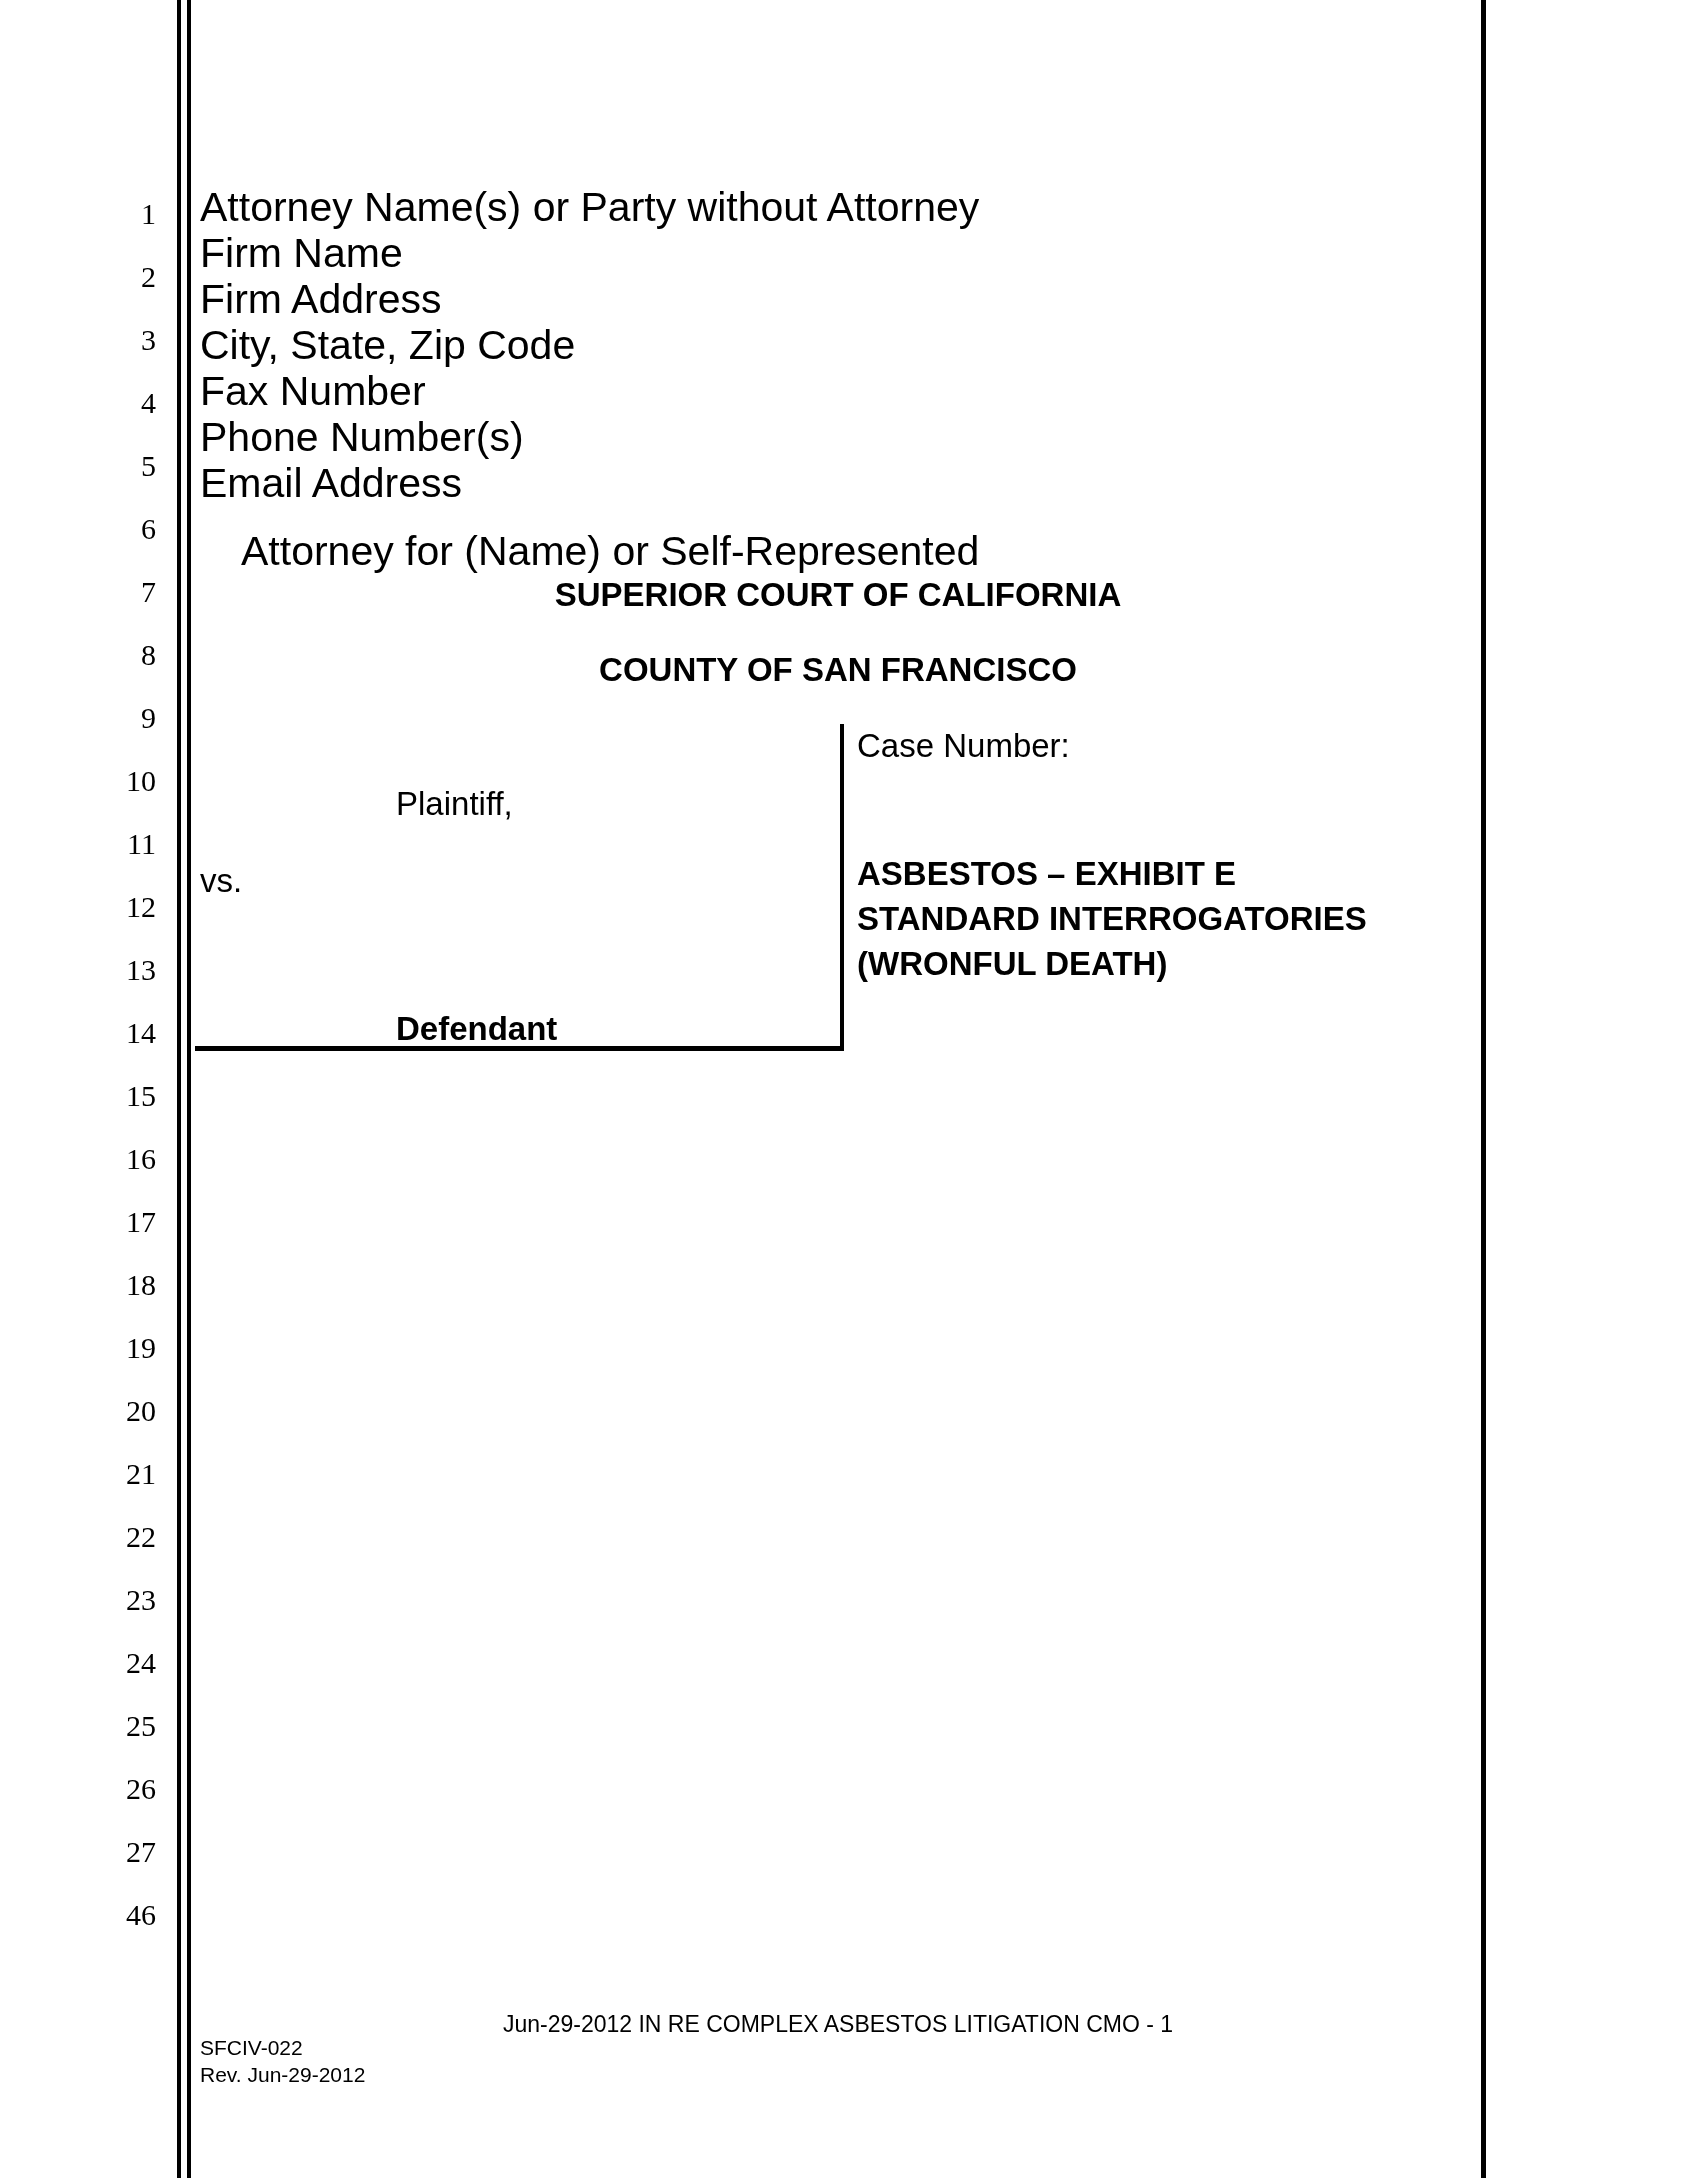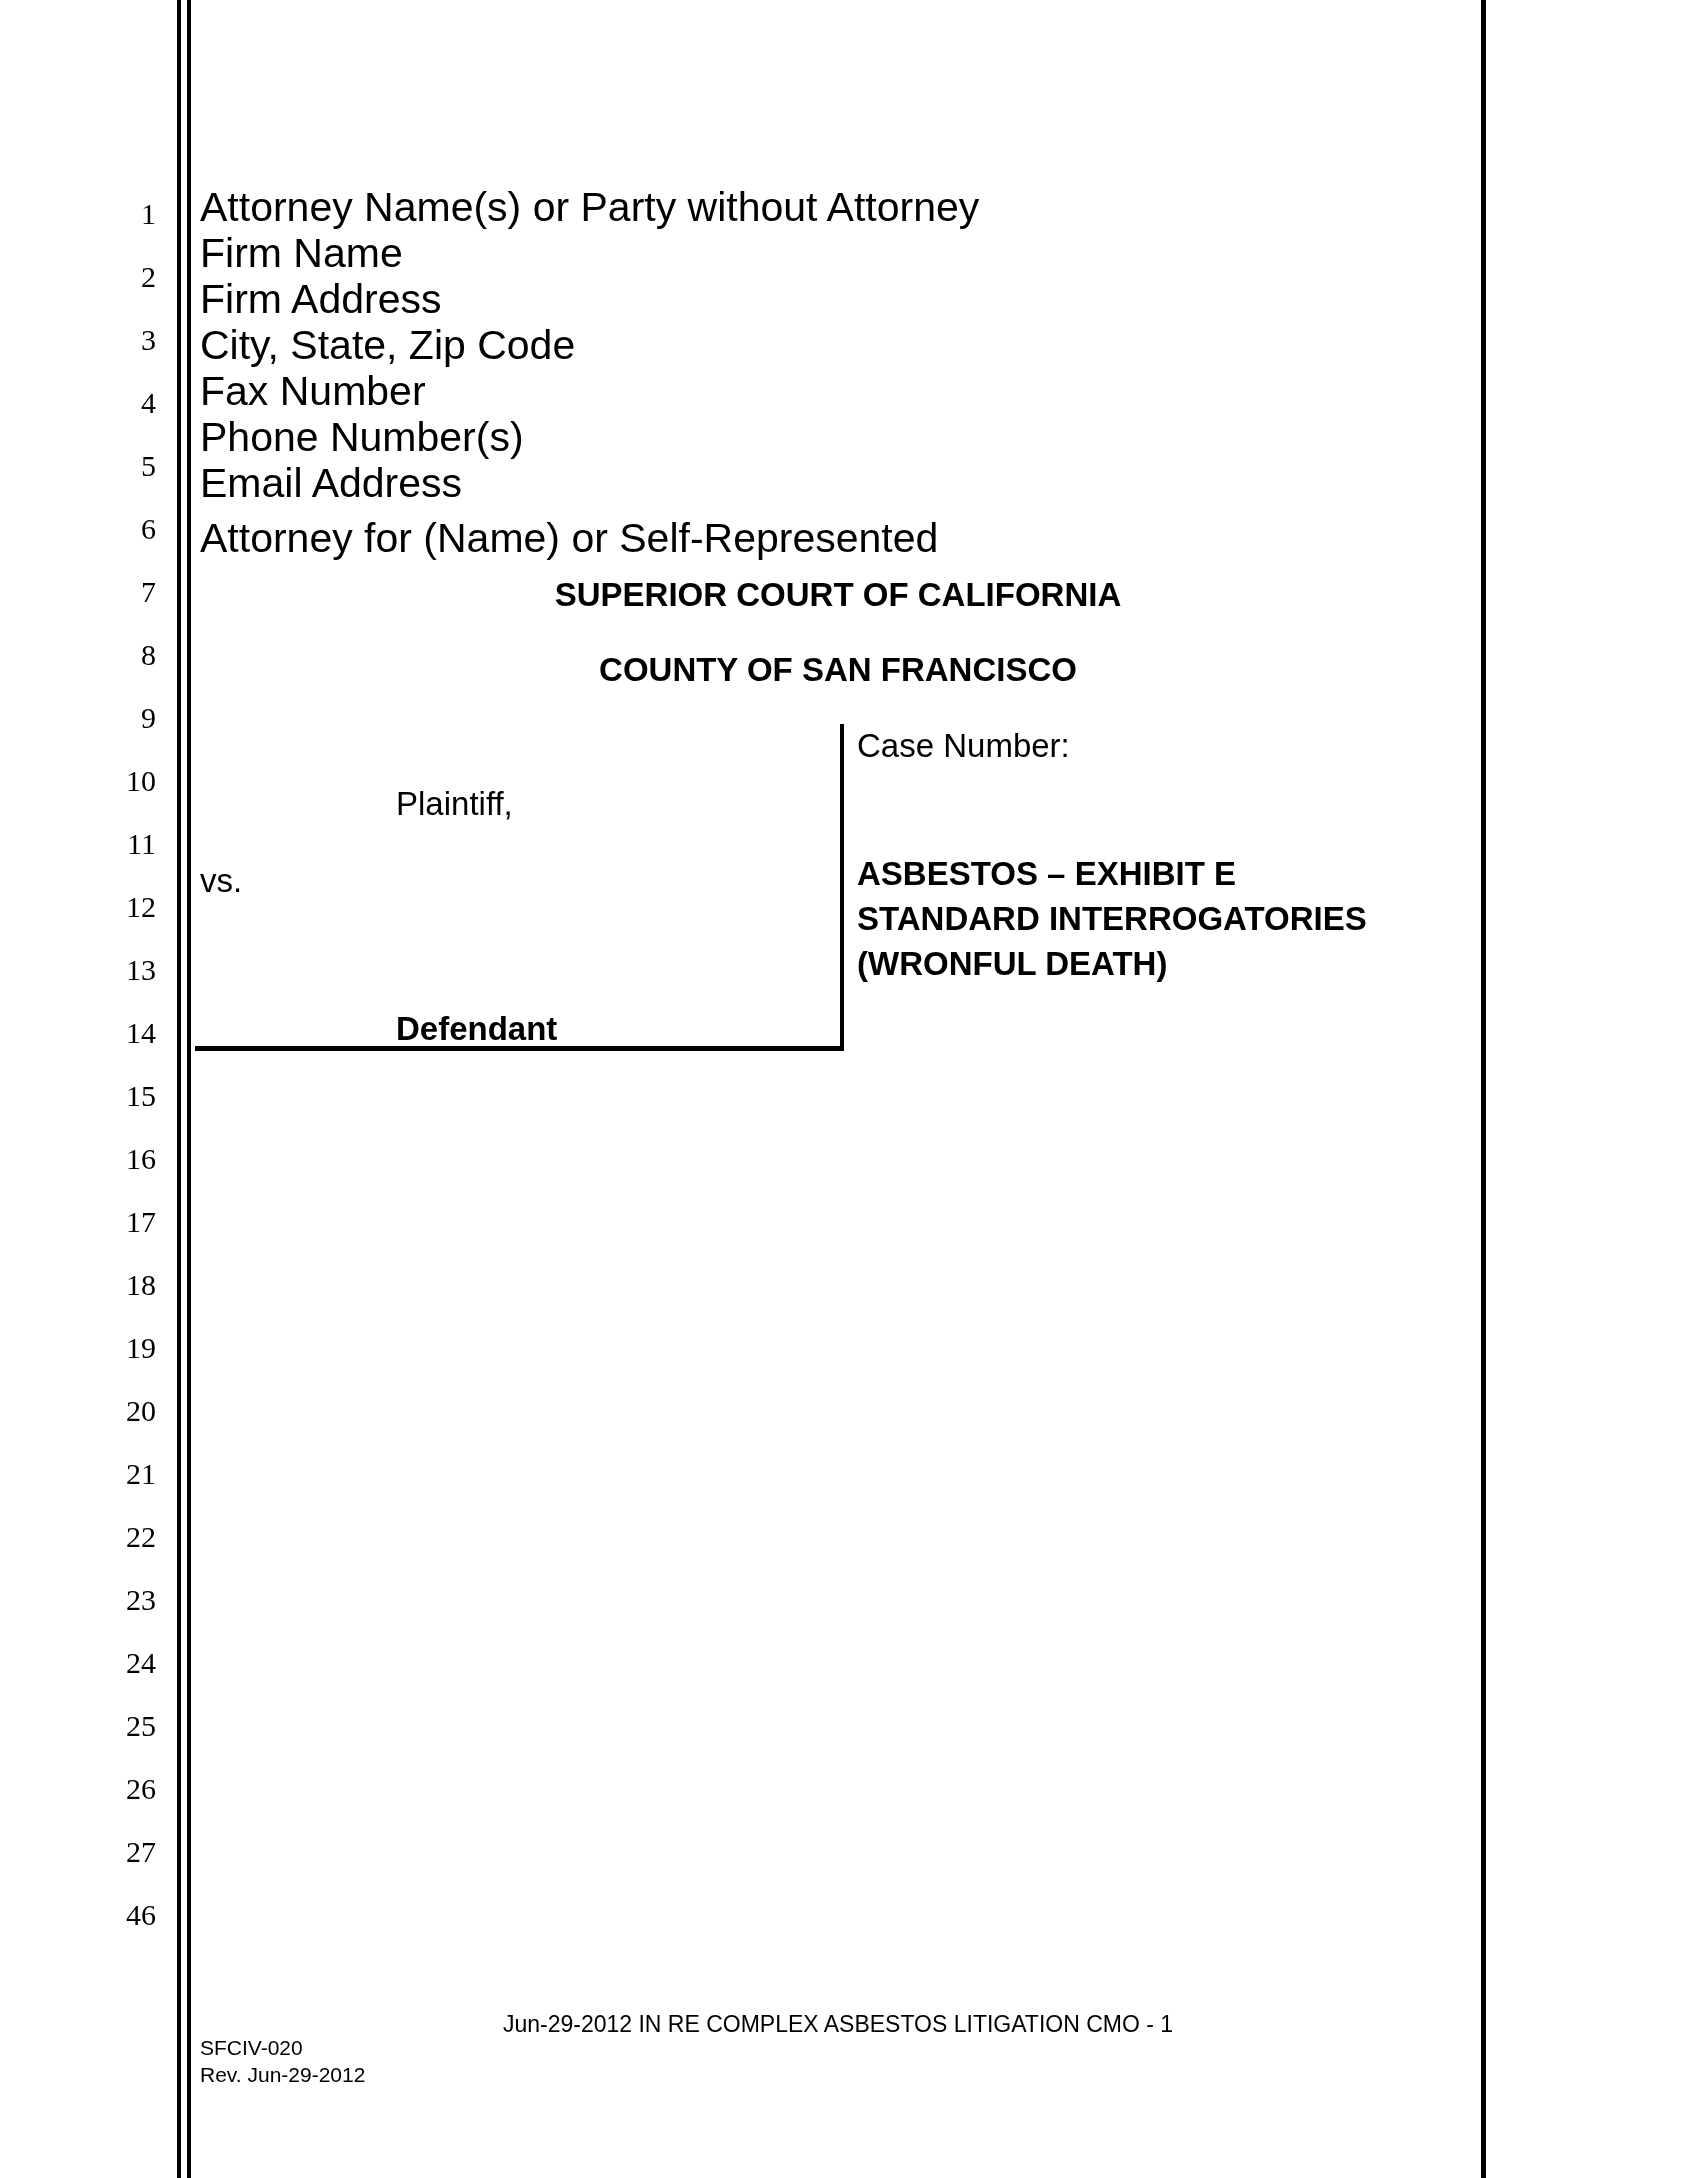--- a/index.html
+++ b/index.html
@@ -34,21 +34,21 @@
     justify-content:flex-end;
   }
 
   
   .attorney-block {
     position:absolute;
     left:200px; top:184px;
     font-size:41px;
   }
   .attorney-line { height:46px; line-height:46px; white-space:nowrap; }
-  .attorney-line:last-child { margin-top:9px; }
+  .attorney-line:last-child { margin-top:22px;text-align:right; }
 
   
   .court-heading {
     position:absolute;
     left:195px; width:1286px;
     text-align:center;
     font-size:33px;
     font-weight:bold;
     white-space:nowrap;
   }
@@ -202,18 +202,18 @@
 
       <div class="title-line">ASBESTOS – EXHIBIT E</div>
 
       <div class="title-line">STANDARD INTERROGATORIES</div>
 
       <div class="title-line">(WRONFUL DEATH)</div>
     </div>
 
   <div class="footer-center">Jun-29-2012 IN RE COMPLEX ASBESTOS LITIGATION CMO - 1</div>
   <div class="footer-left">
-    <div>SFCIV-020</div>
+    <div>SFCIV-022</div>
     <div>Rev. Jun-29-2012</div>
   </div>
 
 </div>
 
 
 </body></html>

